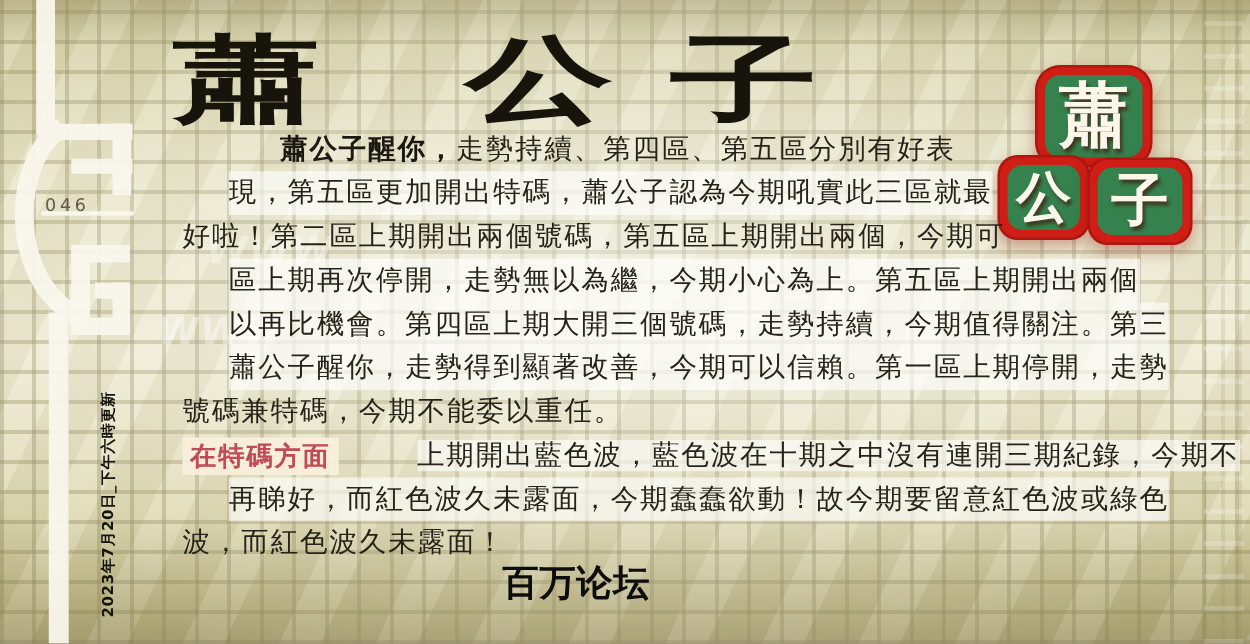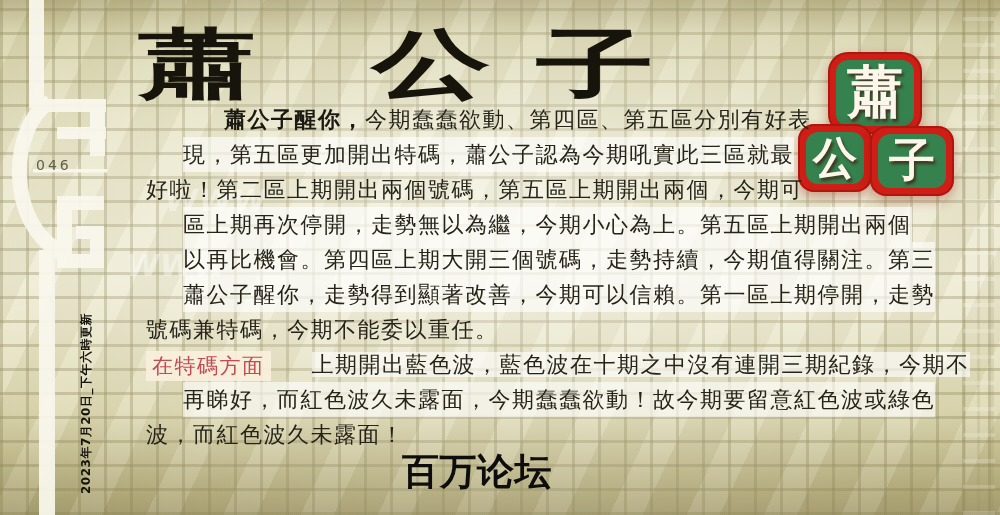--- a/index.html
+++ b/index.html
@@ -40,42 +40,42 @@
   .wm { position:absolute; color:rgba(255,255,255,0.38); font-weight:700; font-size:30px; letter-spacing:1px;font-style:italic; }
   .wm1 { left:165px; top:183px; }
   .wm2 { left:126px; top:248px; }
   .article { position:absolute; left:146px; top:102px; color:#262419; font-size:22px; letter-spacing:1.5px; }
   .line { height:35px; line-height:35px; white-space:nowrap; width:fit-content; }
   .l1 { padding-left:78px; }
   .lead { font-weight:700; color:#1b1911; }
   .boxed { background:rgba(255,255,255,0.62);margin-left:37px; }
   .chip {
     display:inline-block; background:rgba(249,240,220,0.92); color:#c04a55;
-    font-weight:400; font-size:21px; padding:0 6px; margin-right:4px;
+    font-weight:700; font-size:21px; padding:0 6px; margin-right:26px;
     line-height:30px; vertical-align:middle;
   }
   .seal-tile {
     position:absolute; background:#ce1e16; border-radius:20px;
     box-shadow:0 5px 12px rgba(140,25,8,0.35), inset 0 0 0 2px rgba(120,10,5,0.35);
   }
   .seal-inner {
     position:absolute; inset:8px; border-radius:12px; background:#35824e;
     display:flex; align-items:center; justify-content:center;
     color:#fcf7ea; font-family:"DejaVu Serif", serif; font-weight:700;
     text-shadow:2px 3px 3px rgba(70,5,0,0.6);
   }
   .tile-xiao { left:828px; top:52px; width:94px; height:82px; }
   .tile-xiao .seal-inner { font-size:56px; }
   .tile-gong { left:798px; top:124px; width:74px; height:68px; border-radius:16px; }
   .tile-gong .seal-inner { font-size:44px; }
   .tile-zi  { left:870px; top:126px; width:84px; height:70px; border-radius:16px; }
   .tile-zi .seal-inner { font-size:46px; }
   .footer {
     position:absolute; left:402px; top:447px; display:flex; gap:32px;
-    font-weight:700; font-size:37px; color:#0d0d0d; letter-spacing:0.5px;
+    font-weight:700; font-size:29px; color:#0d0d0d; letter-spacing:0.5px;
   }
 </style>
 </head>
 <body>
 
 <div class="stage">
 
   <div class="border-strip"></div>
 
   <svg class="glyph" width="140" height="515" viewBox="0 0 140 515" xmlns="http://www.w3.org/2000/svg">
@@ -113,21 +113,21 @@
   </div>
   <div class="seal-tile tile-gong">
     <div class="seal-inner">公</div>
   </div>
   <div class="seal-tile tile-zi">
     <div class="seal-inner">子</div>
   </div>
 
   <div class="article">
     <div class="line l1">
-      <span class="lead">蕭公子醒你，</span><span>今期蠢蠢欲動、第四區、第五區分別有好表</span>
+      <span class="lead">蕭公子醒你，</span><span>走勢持續、第四區、第五區分別有好表</span>
     </div>
     <div class="line boxed">現，第五區更加開出特碼，蕭公子認為今期吼實此三區就最</div>
     <div class="line">好啦！第二區上期開出兩個號碼，第五區上期開出兩個，今期可</div>
     <div class="line boxed">區上期再次停開，走勢無以為繼，今期小心為上。第五區上期開出兩個</div>
     <div class="line boxed">以再比機會。第四區上期大開三個號碼，走勢持續，今期值得關注。第三</div>
     <div class="line boxed">蕭公子醒你，走勢得到顯著改善，今期可以信賴。第一區上期停開，走勢</div>
     <div class="line">號碼兼特碼，今期不能委以重任。</div>
     <div class="line">
       <span class="chip">在特碼方面</span><span class="boxed">上期開出藍色波，藍色波在十期之中沒有連開三期紀錄，今期不</span>
     </div>

